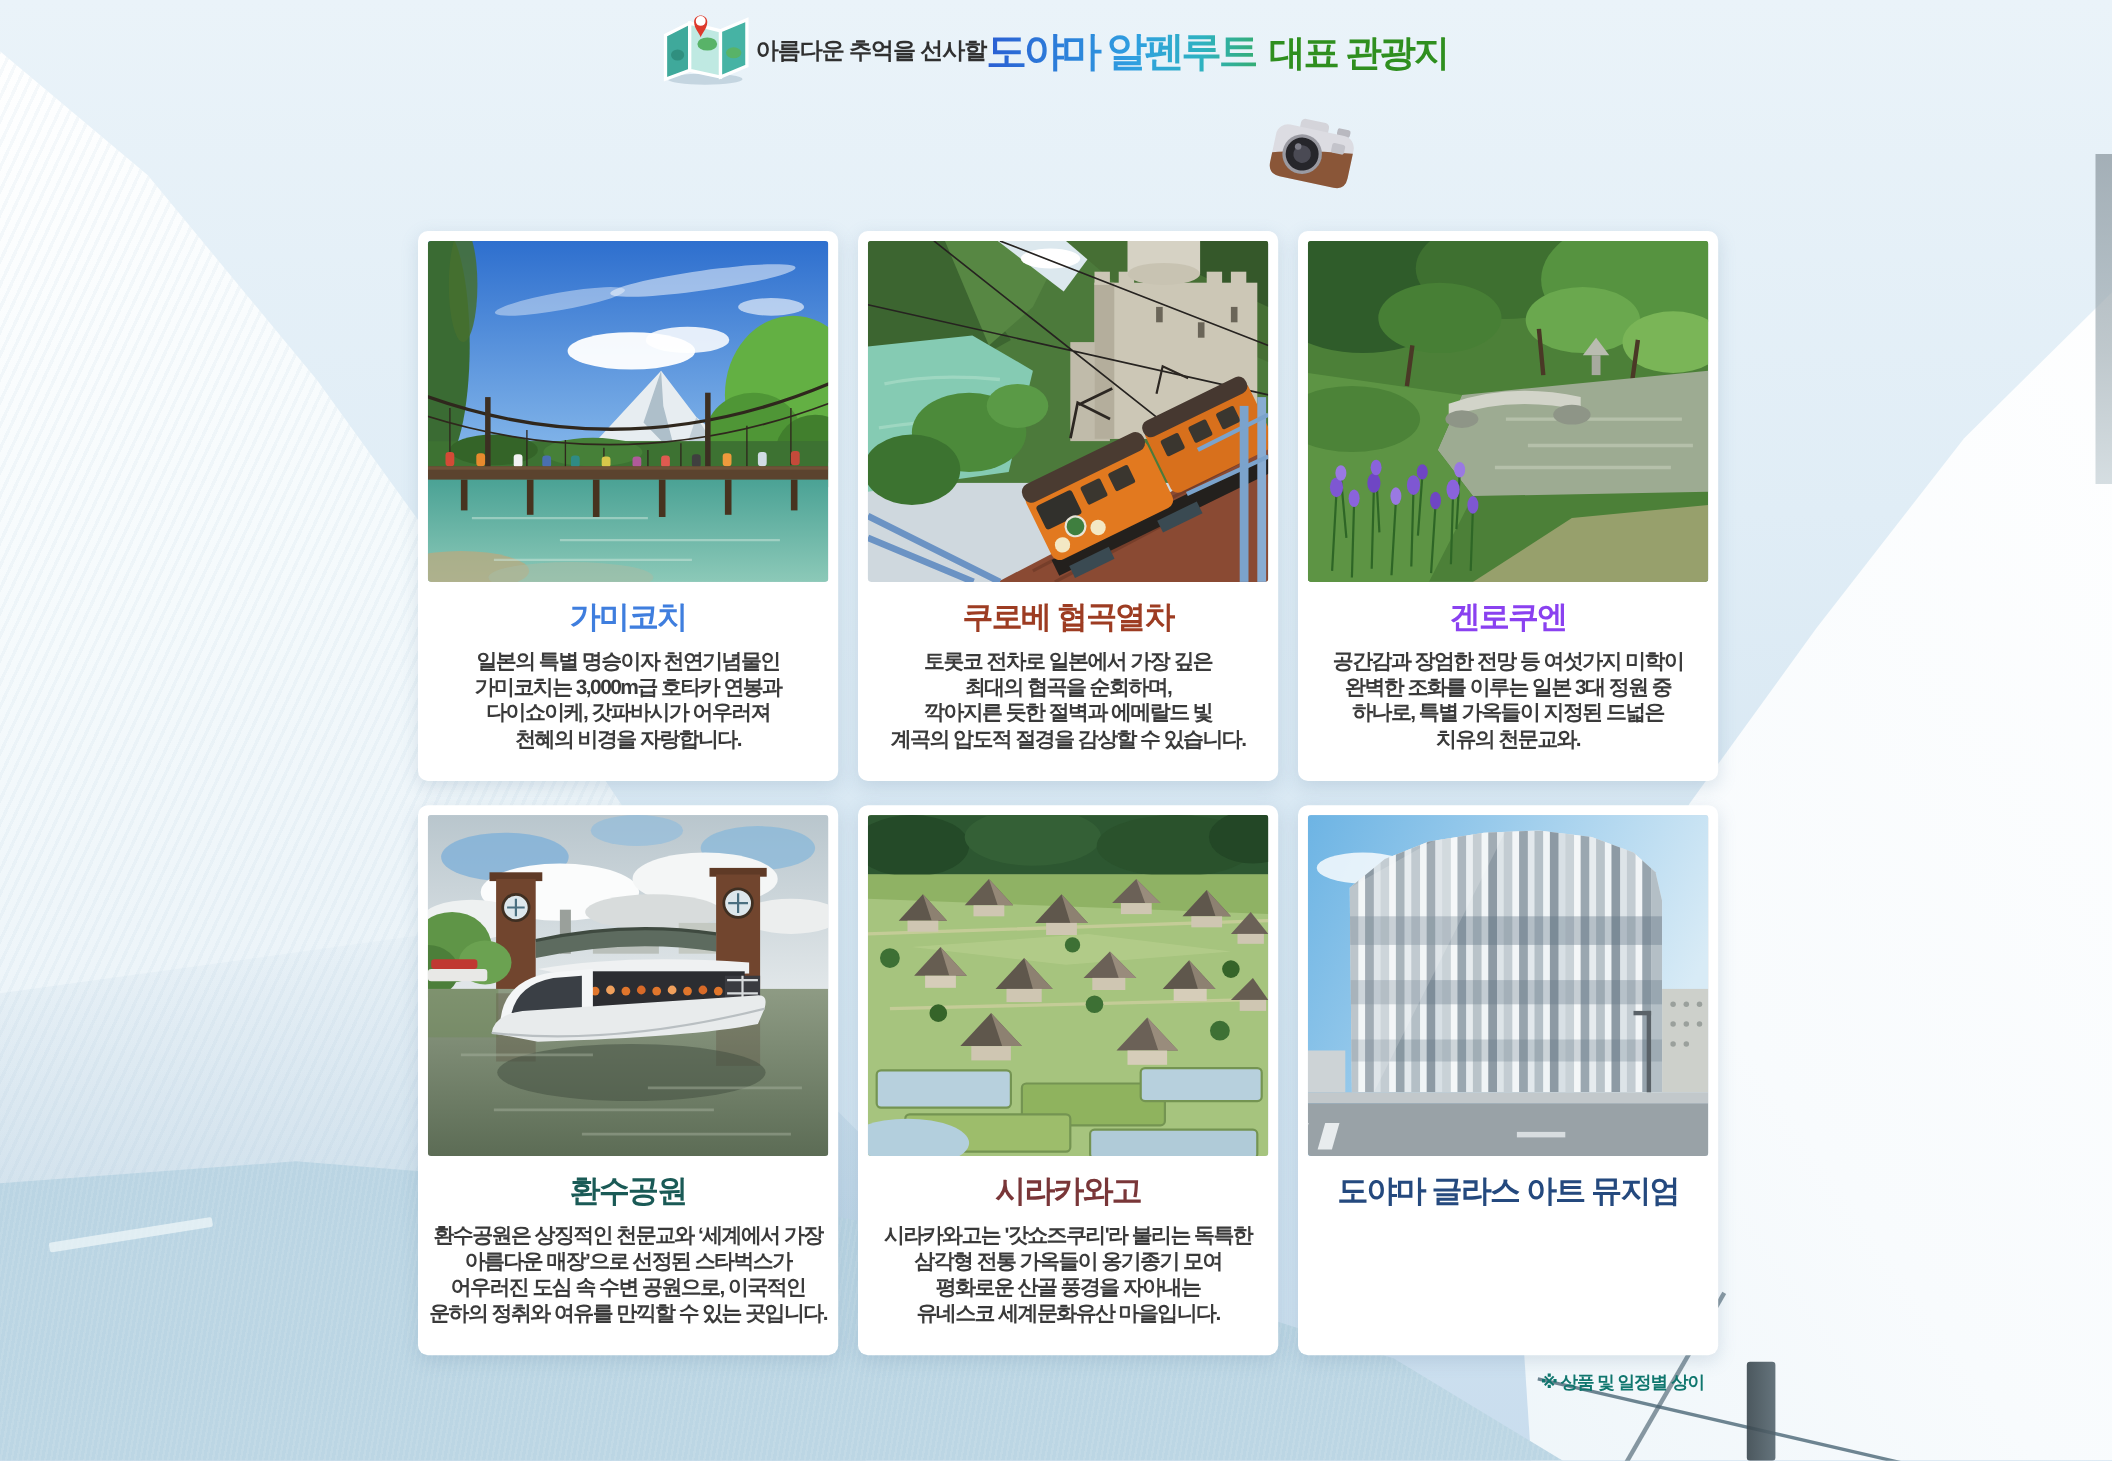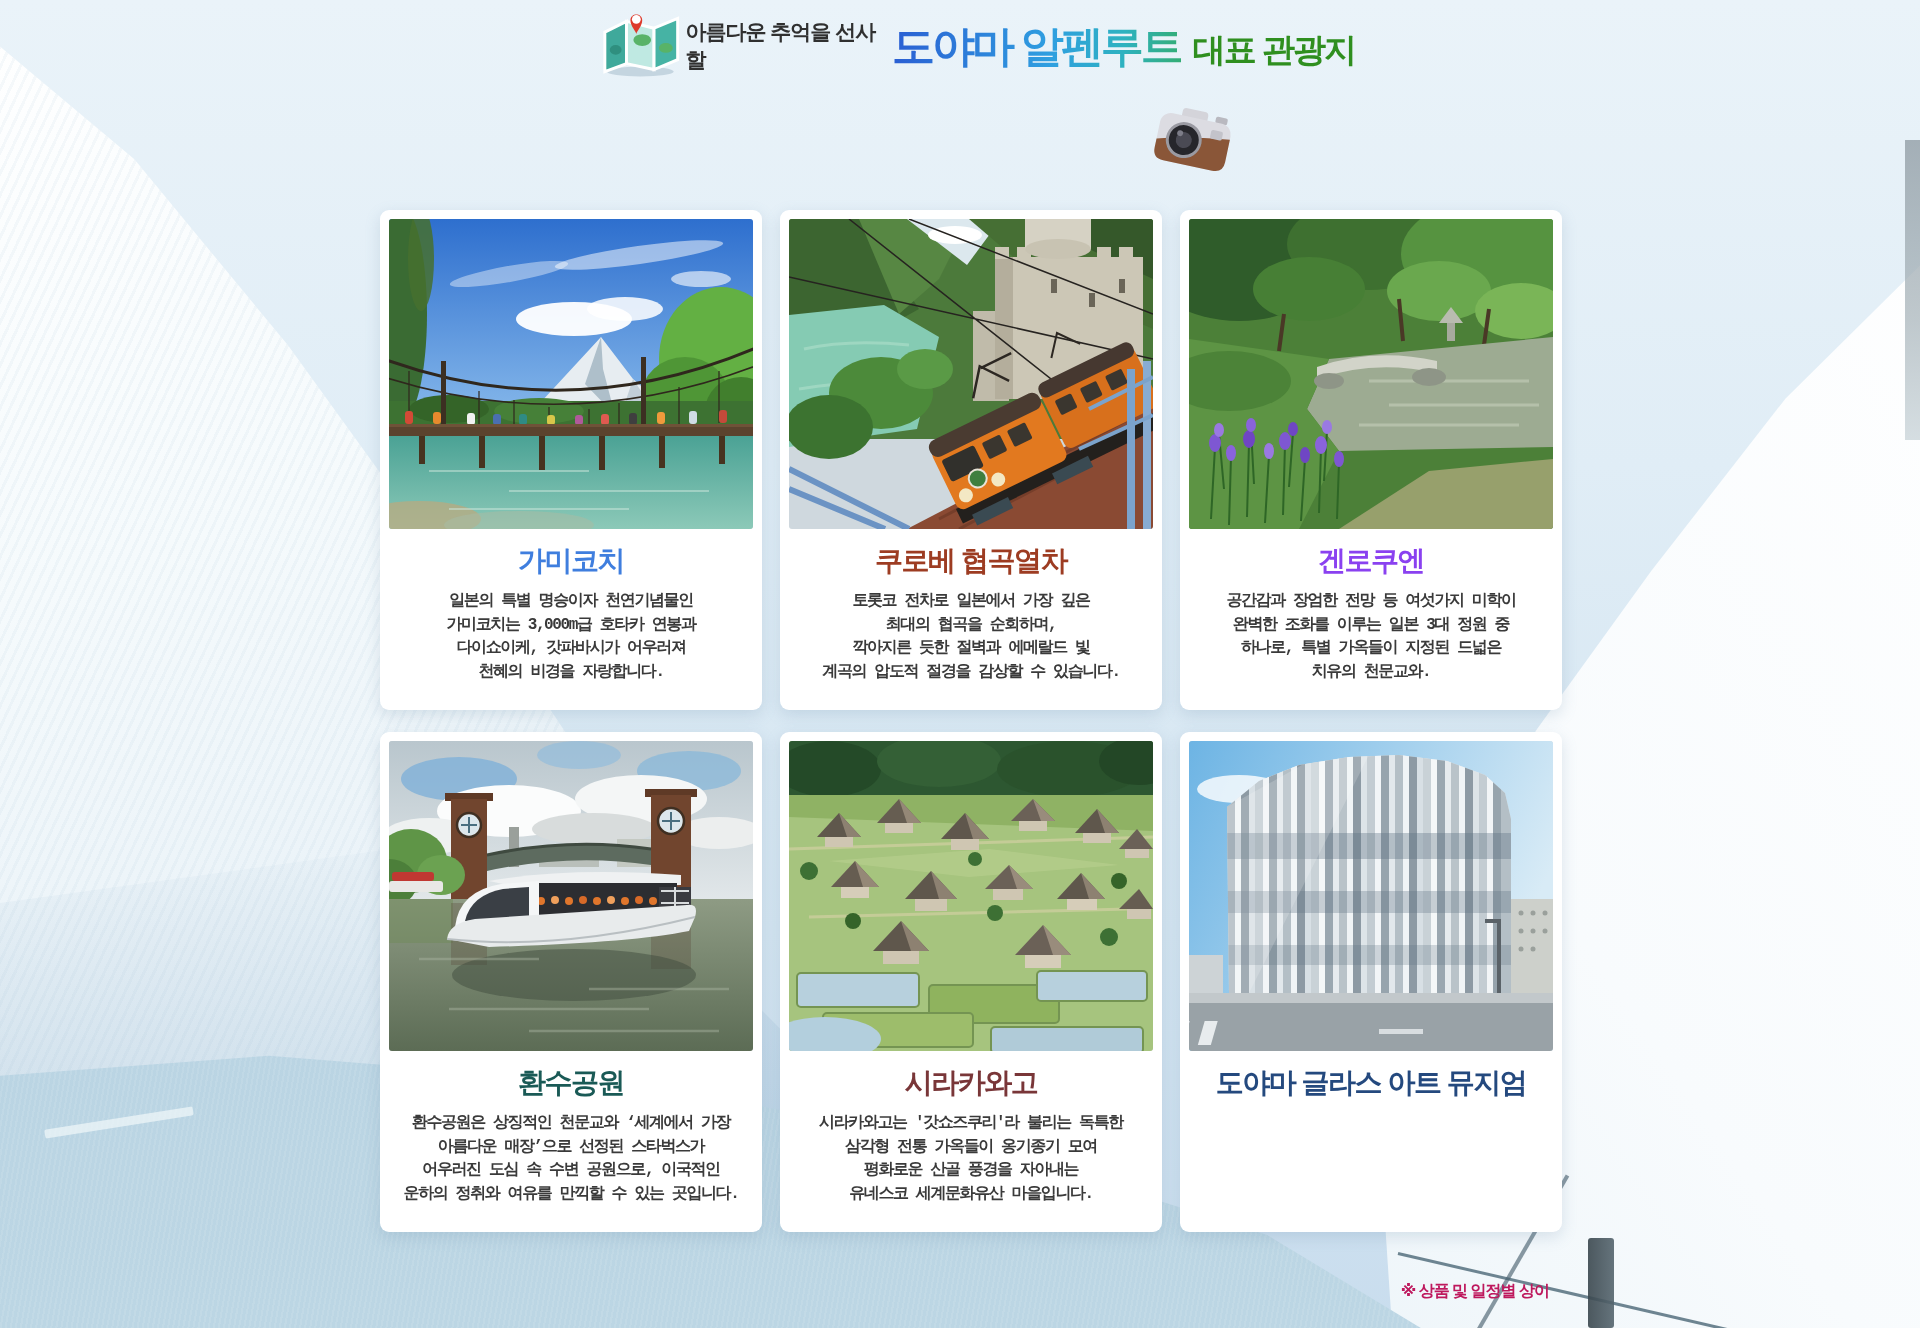--- a/index.html
+++ b/index.html
@@ -38,41 +38,41 @@
     transform:rotate(30deg);opacity:.65;}
   .pole{position:absolute;left:1588px;top:1238px;width:26px;height:90px;border-radius:3px;opacity:.9;
     background:linear-gradient(90deg,#39464d,#55656e);}
 
   
   .header{position:absolute;left:975px;top:6px;transform:translateX(-50%);
     display:flex;flex-direction:row;align-items:center;z-index:5;width:760px;}
   .map-icon{width:92px;height:72px;}
   .subtitle{margin-top:8px;font-size:21px;font-weight:700;color:#303030;letter-spacing:-1px;}
   .title-row{margin-top:9px;display:flex;align-items:baseline;gap:12px;white-space:nowrap;}
-  .title-main{font-size:43px;font-weight:800;letter-spacing:-3px;
+  .title-main{font-size:37px;font-weight:800;letter-spacing:-3px;
     background:linear-gradient(92deg,#2a5ed3 0%,#2f9fe0 55%,#2eb2c0 80%,#34ad74 100%);
     -webkit-background-clip:text;background-clip:text;color:transparent;}
   .title-suffix{font-size:33px;font-weight:800;letter-spacing:-2px;color:#2f8f1f;}
   .camera-icon{position:absolute;left:calc(50% + 178px);top:96px;width:80px;height:76px;
     transform:rotate(12deg);}
 
   
   .grid{position:absolute;left:380px;top:210px;display:grid;z-index:4;
     grid-template-columns:repeat(3,382px);grid-auto-rows:500px;column-gap:18px;row-gap:22px;}
   .card{background:#ffffff;border-radius:9px;box-shadow:0 5px 16px rgba(95,130,160,.20);
     padding:9px 9px 0 9px;box-sizing:border-box;text-align:center;}
   .photo{width:364px;height:310px;border-radius:3px;overflow:hidden;background:#cfd8de;}
   .photo svg{display:block;width:100%;height:100%;}
   .card-title{margin:16px 0 0 0;font-size:28px;font-weight:800;letter-spacing:-1.5px;line-height:32px;}
-  .card-desc{margin-top:13px;font-size:16px;font-weight:600;line-height:23.5px;
-    letter-spacing:-1.4px;color:#3a3a3a;font-family:Liberation Mono, monospace;}
+  .card-desc{margin-top:13px;font-size:19px;font-weight:600;line-height:23.5px;
+    letter-spacing:-1.4px;color:#3a3a3a;}
 
   
-  .footnote{position:absolute;right:371px;top:1281px;z-index:6;font-size:16px;font-weight:700;
-    letter-spacing:-1px;color:#be185d;}
+  .footnote{position:absolute;right:371px;top:1247px;z-index:6;font-size:16px;font-weight:700;
+    letter-spacing:-1px;color:#0f766e;}
 </style>
 </head>
 <body>
 
 <div class="stage">
 
   <div class="bg-base"></div>
   <div class="snow-right"></div>
   <div class="snow-left"></div>
   <div class="wall-shade"></div>

